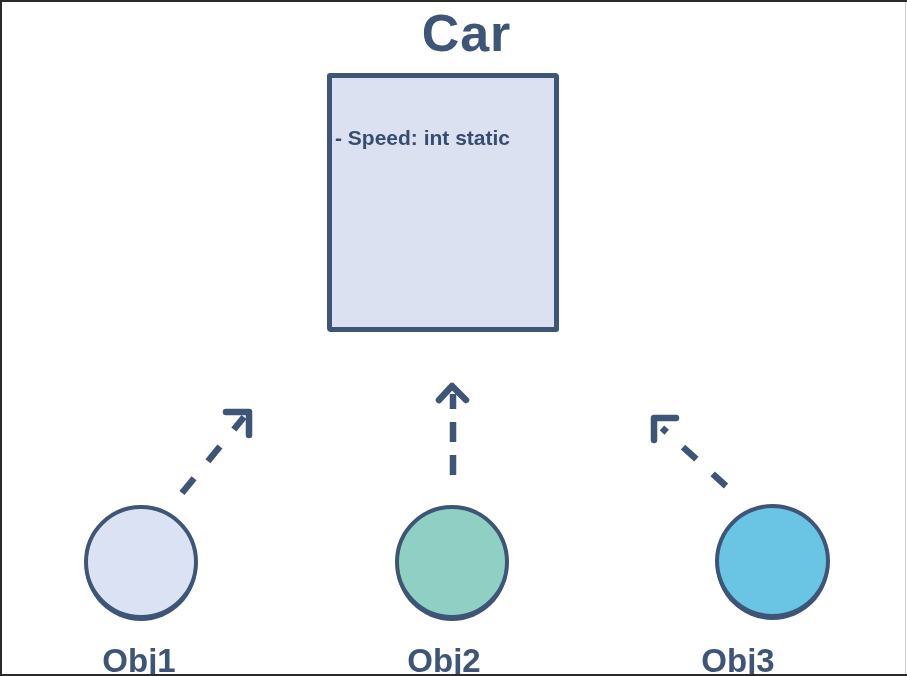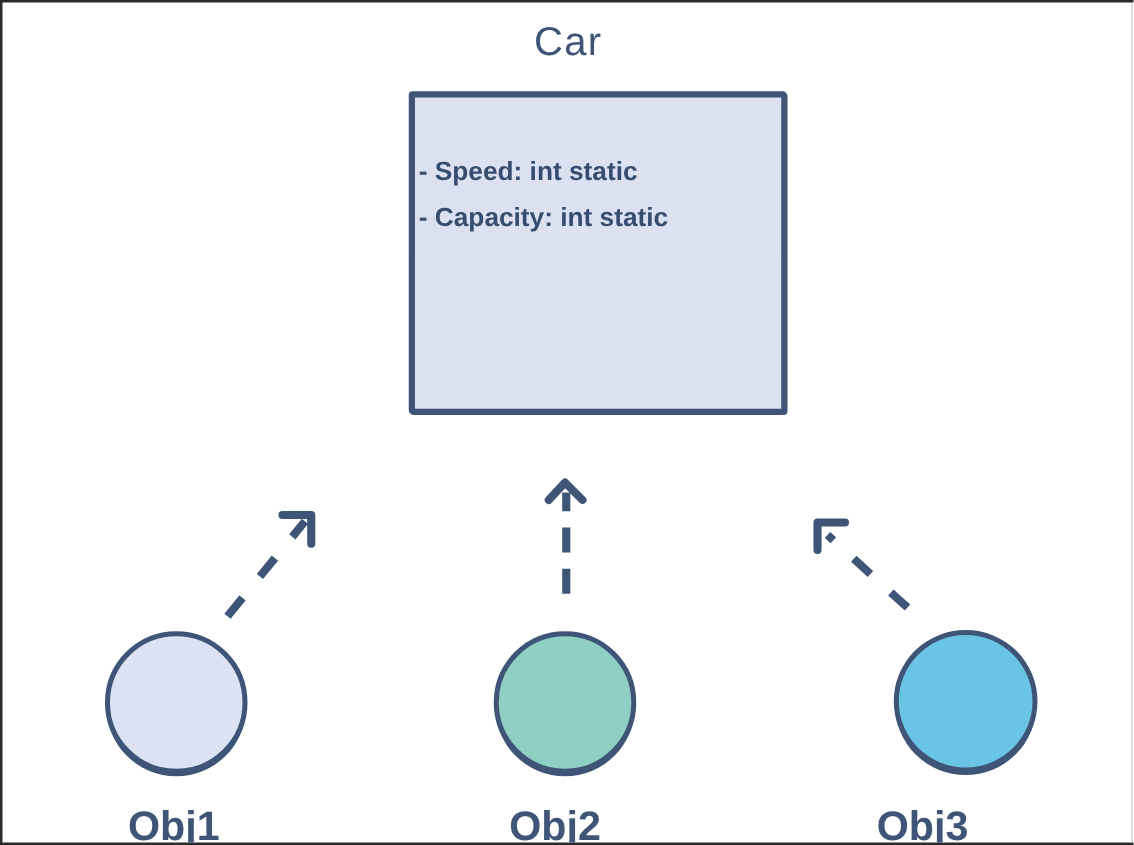--- a/index.html
+++ b/index.html
@@ -8,26 +8,26 @@
     font-family:"Liberation Sans", sans-serif;overflow:hidden;box-sizing:border-box;
     border-top:2px solid var(--frame);
     border-left:2px solid var(--frame);
     border-bottom:2px solid var(--frame);
   }
   .right-edge-line{
     position:absolute;top:0;left:903px;width:1px;height:676px;
     background:var(--right-line);
   }
   .diagram-title{
-    position:absolute;left:325px;top:2px;width:255px;
-    text-align:center;font-size:32px;font-weight:normal;line-height:58px;
+    position:absolute;left:337px;top:2px;width:255px;
+    text-align:center;font-size:52px;font-weight:bold;line-height:58px;
     color:var(--navy);letter-spacing:1px;
   }
   .class-box{
-    position:absolute;left:325px;top:71px;width:303px;height:259px;
+    position:absolute;left:325px;top:71px;width:232px;height:259px;
     box-sizing:border-box;border:5px solid var(--navy);
     border-radius:3px 4px 3px 4px;
     background:var(--box-fill);
     padding:41px 4px 0 3px;
   }
   .attr-line{
     font-size:21px;font-weight:bold;line-height:37px;color:var(--text);
     white-space:nowrap;
   }
   .arrows-layer{position:absolute;left:0;top:0;width:907px;height:676px;}
@@ -58,21 +58,20 @@
 <body>
 
 <div class="stage">
 
   <div class="right-edge-line"></div>
 
   <div class="diagram-title">Car</div>
 
   <div class="class-box">
     <div class="attr-line">- Speed: int static</div>
-    <div class="attr-line">- Capacity: int static</div>
   </div>
 
   <svg class="arrows-layer" width="907" height="676" viewBox="0 0 907 676">
 
     <path class="arrow-line" d="M180,491 L242,415" stroke-dasharray="19 22"></path>
     <path class="arrow-head" d="M224,410 L247,410 L247,433"></path>
 
     <path class="arrow-line" d="M451,473 L451,392" stroke-dasharray="20 13"></path>
     <path class="arrow-head" d="M437,398 L450,384 L464,398"></path>
 

